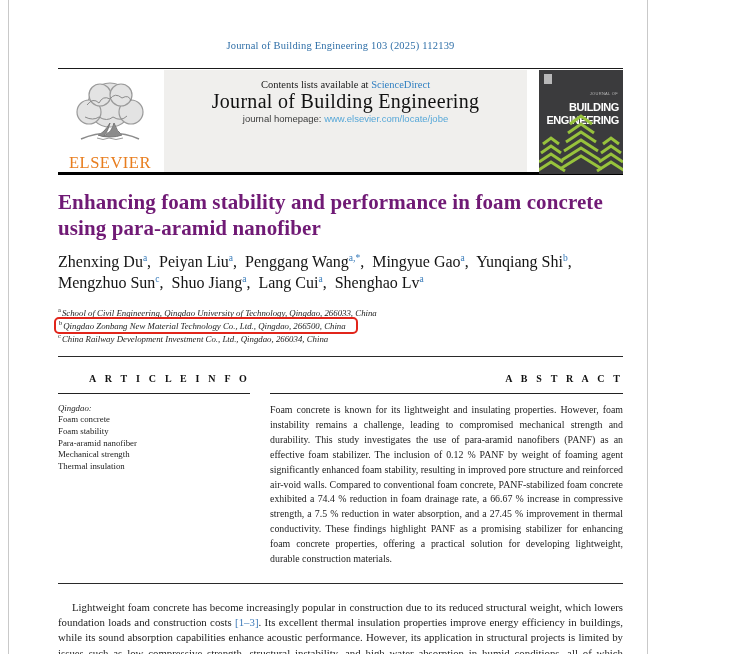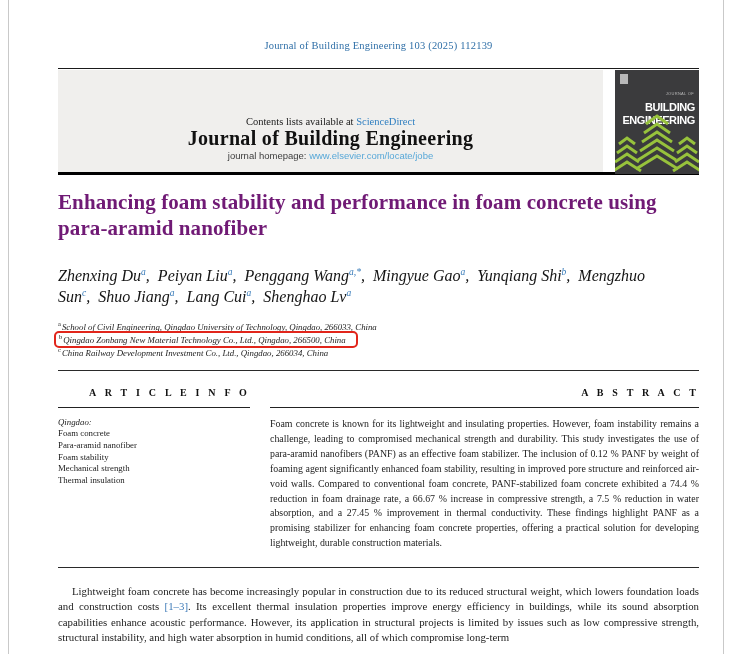--- a/index.html
+++ b/index.html
@@ -1,51 +1,51 @@
 <!DOCTYPE html>
 <html><head>
 <meta charset="utf-8">
 <style>
   * { margin:0; padding:0; box-sizing:border-box; }
   html,body { background:#ffffff; }
   body { width:729px; height:654px; overflow:hidden; font-family:"Liberation Serif", serif; }
   .page {
-    margin-left:8px; width:716px; height:654px;
+    margin-left:8px; width:640px; height:654px;
     border-left:1px solid #c9c9c9; border-right:1px solid #c9c9c9;
     background:#fff; overflow:hidden;
     padding:0 24px 0 49px;
   }
   
   .jref { text-align:center; margin-top:40px; font-size:10.5px; color:#2f6fa7; letter-spacing:.2px; }
 
   
   .header {
     margin-top:17px; border-top:1.5px solid #1a1a1a; border-bottom:3.5px solid #000;
     display:flex; align-items:stretch; height:107px;
   }
   .logo-col { width:106px; background:#fff; display:flex; flex-direction:column; align-items:center; justify-content:flex-end; padding:2px 2px 1px 0; }
   .logo-col svg { display:block; }
   .elsevier-word { font-family:"Liberation Serif", serif; color:#e87d1e; font-size:16.5px; letter-spacing:.5px; line-height:1; margin-top:-2px; }
-  .band { flex:1; background:#f0efed; display:flex; flex-direction:column; align-items:center; justify-content:flex-end; padding:9px 6px 11px 6px; margin:1px 0 0 0; }
+  .band { flex:1; background:#f0efed; display:flex; flex-direction:column; align-items:center; justify-content:flex-start; padding:9px 6px 11px 6px; margin:1px 0 0 0; }
   .contents-line { font-size:10.5px; color:#1a1a1a; }
   .contents-line .sd { color:#2f7fc1; }
-  .jtitle { font-size:20px; color:#111; letter-spacing:.3px;font-weight:bold; }
+  .jtitle { font-size:20px; color:#111; letter-spacing:.3px; }
   .homepage { font-family:"Liberation Sans", sans-serif; font-size:9.5px; color:#3c3c3c; }
   .homepage .url { color:#58a8d8; }
   .cover-col { width:96px; background:#fff; display:flex; align-items:flex-start; justify-content:flex-end; padding:1px 0 0 12px; }
   .cover { width:84px; height:104px; background:#3b3b3d; position:relative; overflow:hidden; }
   .cover .minilogo { position:absolute; top:4px; left:5px; width:8px; height:10px; background:#cfcfcf; opacity:.85; }
   .cover .ctext { position:absolute; top:12px; right:4px; text-align:right; font-family:"Liberation Sans", sans-serif; color:#fff; line-height:1.02; }
   .cover .jof { font-size:4px; color:#b9b9b9; letter-spacing:.3px; display:inline-block; margin-right:1px; }
   .cover .big { font-size:11px; font-weight:700; letter-spacing:-.4px;padding-left:43px; }
   .cover svg.trees { position:absolute; bottom:0; left:0; }
 
   
   .title { margin-top:15px; font-size:21px; line-height:1.22; color:#701a75; max-width:640px; letter-spacing:.1px; }
-  .authors { margin-top:24px; font-size:16px; line-height:1.32; color:#141414; max-width:616px;font-style:italic; }
+  .authors { margin-top:10px; font-size:16px; line-height:1.32; color:#141414; max-width:616px; }
   .authors sup { color:#3579b8; font-size:9.5px; }
   .authors .tail { margin-right:4px; }
   .affils { margin-top:13px; font-size:8.8px; line-height:1.18; color:#222; }
   .affil { font-style:italic; }
   .affil sup { font-style:normal; font-size:6.5px; margin-right:1px; }
   .affil-boxed { display:inline-block; border:2.5px solid #e1251b; border-radius:5px; padding:0 10px 1px 3px; margin:-2px 0 -2px -4px; position:relative; }
 
   .hr-full { border:none; border-top:1px solid #2a2a2a; margin-top:12px; }
 
   
@@ -66,20 +66,39 @@
   .intro-para .ref { color:#3d7ab8; }
 </style>
 </head>
 <body>
 
 <div class="page">
 
   <div class="jref">Journal of Building Engineering 103 (2025) 112139</div>
 
   <div class="header">
+    <div class="logo-col">
+      <svg width="86" height="78" viewBox="0 0 86 78">
+        <g stroke="#9a9a9a" fill="#e3e3e3" stroke-width="1.2">
+          <circle cx="43" cy="26" r="22"></circle>
+          <circle cx="22" cy="33" r="12"></circle>
+          <circle cx="64" cy="33" r="12"></circle>
+          <circle cx="33" cy="16" r="11"></circle>
+          <circle cx="54" cy="16" r="11"></circle>
+        </g>
+        <g stroke="#8b8b8b" fill="none" stroke-width="1">
+          <path d="M20 26 q6 -8 12 -2 q4 -8 11 -4 q5 -7 12 -1 q7 -4 9 3"></path>
+          <path d="M18 38 q8 4 14 0 q8 5 14 0 q8 5 14 -1"></path>
+        </g>
+        <path d="M43 44 q-2 8 -6 13 q8 -4 10 -13 q3 9 8 12 q-5 2 -12 2 q-8 0 -12 -2 q6 -2 12 -12" fill="#8b8b8b" stroke="#777" stroke-width="1"></path>
+        <path d="M14 60 q14 -6 29 -6 q16 0 29 6" stroke="#8b8b8b" fill="none" stroke-width="1.4"></path>
+        <path d="M30 59 q6 3 12 0 q7 3 14 0" stroke="#9a9a9a" fill="none" stroke-width="1"></path>
+      </svg>
+      <div class="elsevier-word">ELSEVIER</div>
+    </div>
 
     <div class="band">
       <div class="contents-line"><span>Contents lists available at </span><span class="sd">ScienceDirect</span></div>
       <div class="jtitle">Journal of Building Engineering</div>
       <div class="homepage"><span>journal homepage: </span><span class="url">www.elsevier.com/locate/jobe</span></div>
     </div>
 
     <div class="cover-col">
       <div class="cover">
         <div class="minilogo"></div>
@@ -130,22 +149,22 @@
   </div>
 
   <hr class="hr-full">
 
   <div class="cols">
     <div class="col-left">
       <div class="sec-head">A R T I C L E  I N F O</div>
       <hr class="sec-rule">
       <div class="kw-label">Qingdao:</div>
       <div class="kw">Foam concrete</div>
+      <div class="kw">Foam stability</div>
       <div class="kw">Para-aramid nanofiber</div>
-      <div class="kw">Foam stability</div>
       <div class="kw">Mechanical strength</div>
       <div class="kw">Thermal insulation</div>
     </div>
     <div class="col-right">
       <div class="sec-head">A B S T R A C T</div>
       <hr class="sec-rule">
       <div class="abs-text">Foam concrete is known for its lightweight and insulating properties. However, foam instability remains a challenge, leading to compromised mechanical strength and durability. This study investigates the use of para-aramid nanofibers (PANF) as an effective foam stabilizer. The inclusion of 0.12 % PANF by weight of foaming agent significantly enhanced foam stability, resulting in improved pore structure and reinforced air-void walls. Compared to conventional foam concrete, PANF-stabilized foam concrete exhibited a 74.4 % reduction in foam drainage rate, a 66.67 % increase in compressive strength, a 7.5 % reduction in water absorption, and a 27.45 % improvement in thermal conductivity. These findings highlight PANF as a promising stabilizer for enhancing foam concrete properties, offering a practical solution for developing lightweight, durable construction materials.</div>
     </div>
   </div>
 

